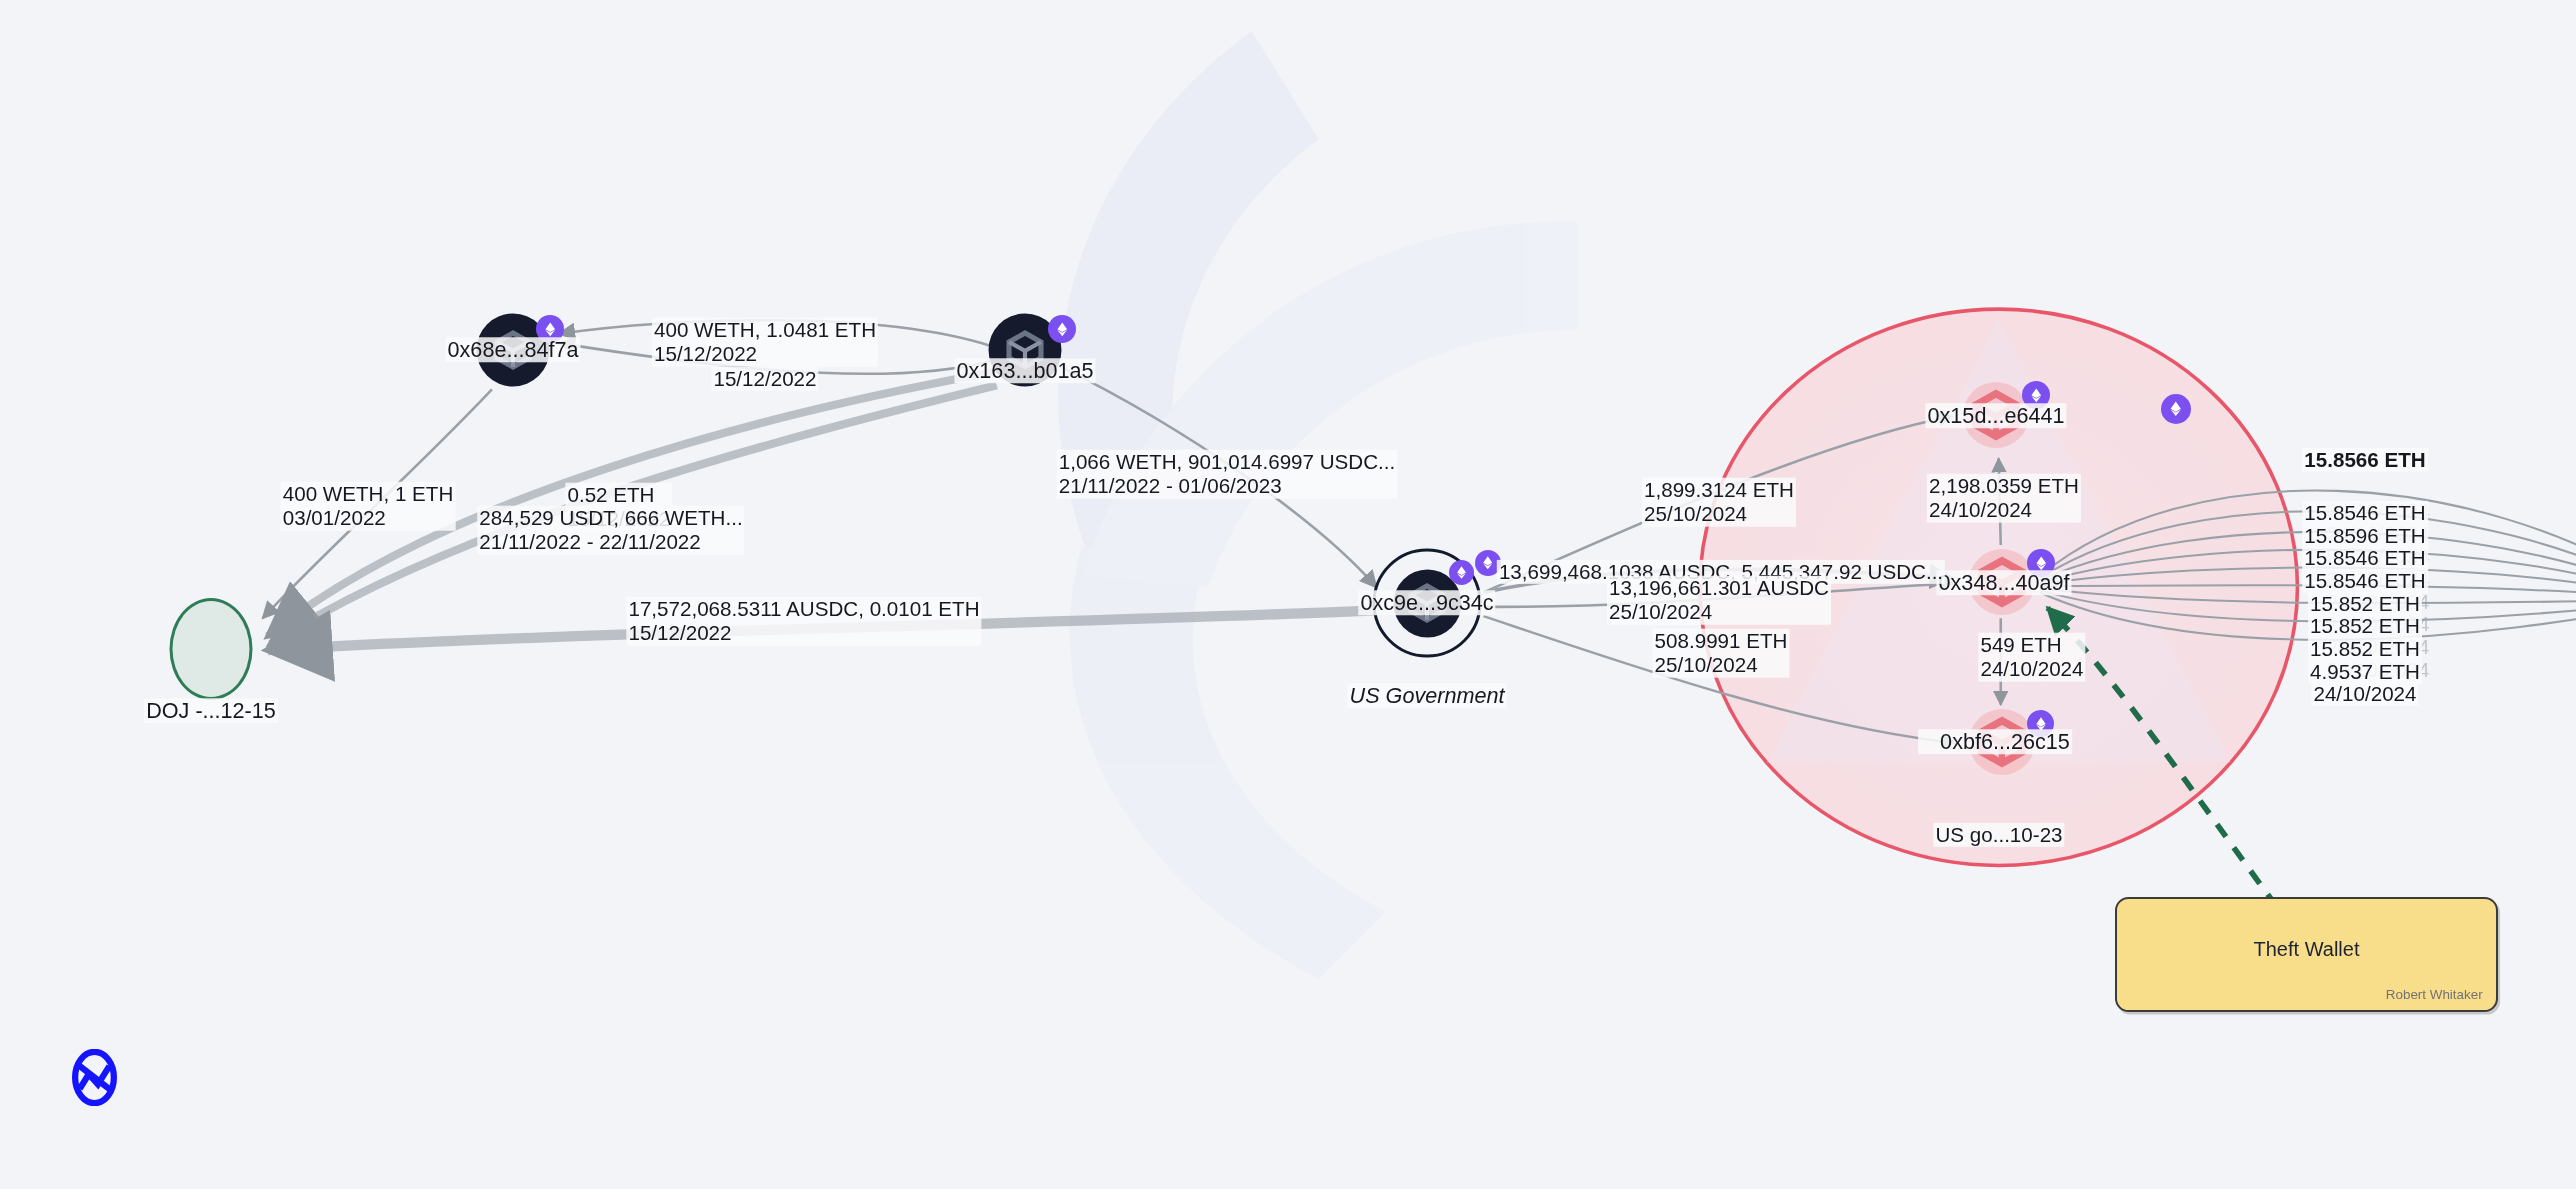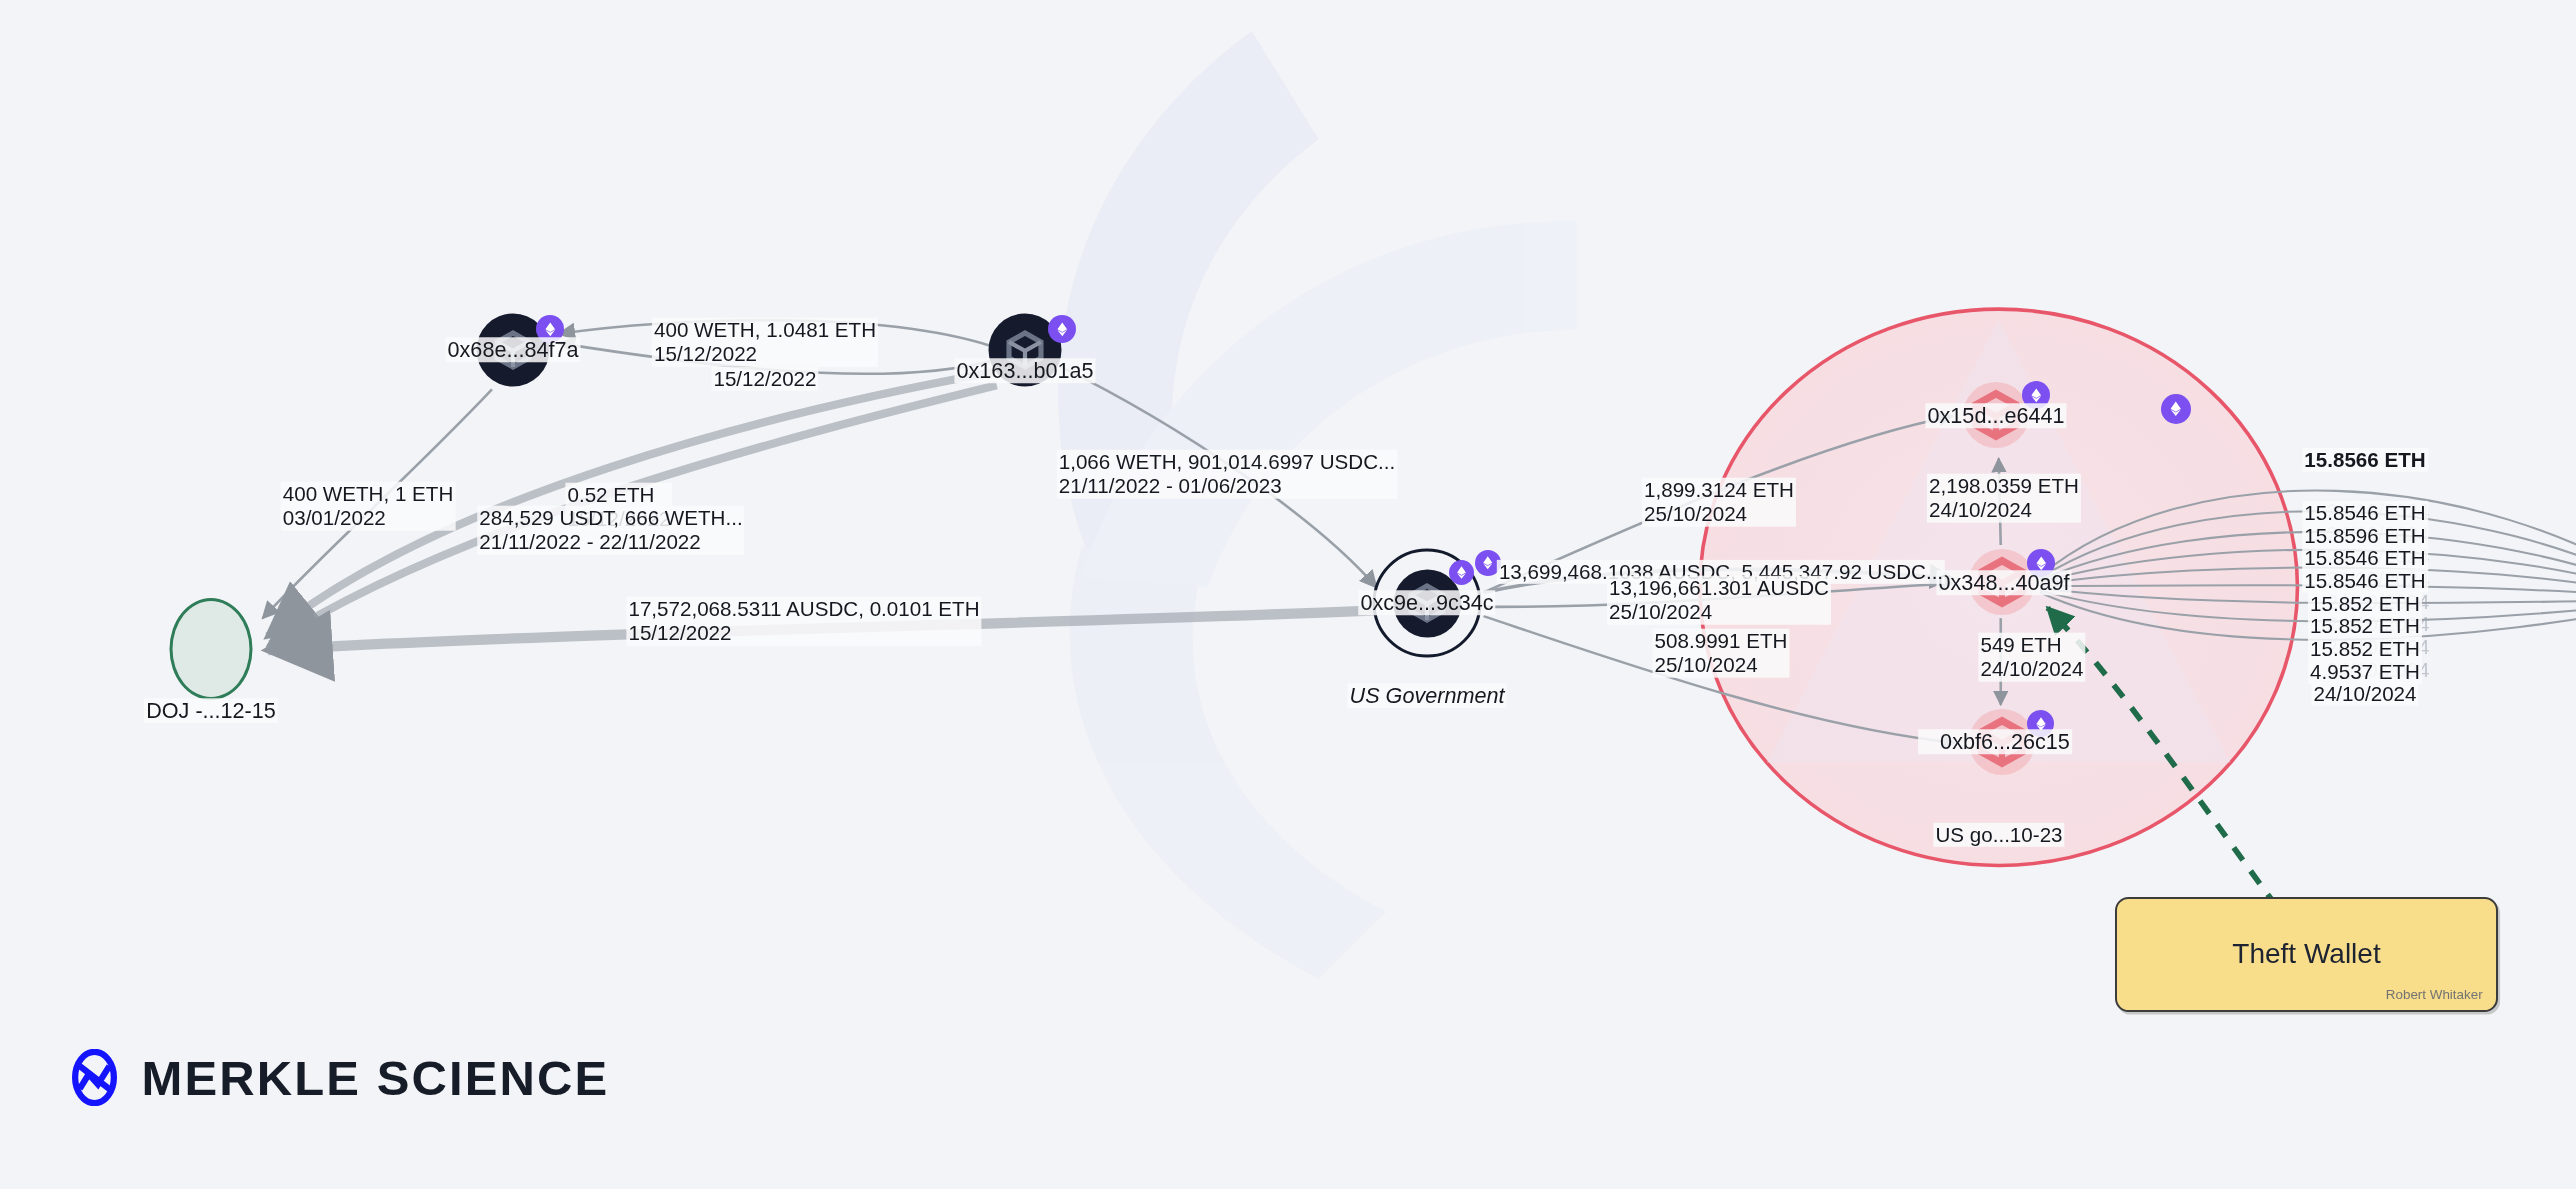--- a/index.html
+++ b/index.html
@@ -42,21 +42,21 @@
   .cluster-label{font-size:20.6px;}
 
   .ghost-date{position:absolute;transform:translate(-50%,-50%);
     font-size:20.6px;color:#9aa0ac;white-space:nowrap;opacity:.55;}
 
   
   #theft-note{position:absolute;left:2115px;top:897px;width:379px;height:111px;
     background:#f8dd8b;border:2.1px solid #3c3c3c;border-radius:13.4px;
     box-shadow:2.1px 2.6px 0 rgba(0,0,0,.18);}
   #theft-note .title{position:absolute;left:0;right:0;top:39px;text-align:center;
-    font-size:28px;color:#1d2330;}
+    font-size:20px;color:#1d2330;}
   #theft-note .author{position:absolute;right:13.4px;bottom:8.2px;
     font-size:13.4px;color:#737373;}
 
   
   #logo{position:absolute;left:66px;top:1049px;display:flex;align-items:center;gap:18.5px;}
   #logo .word{font-size:49px;font-weight:bold;letter-spacing:2.1px;color:#161c28;}
 </style>
 </head>
 <body>
 
@@ -302,15 +302,14 @@
 <div id="theft-note">
   <div class="title">Theft Wallet</div>
   <div class="author">Robert Whitaker</div>
 </div>
 
 <div id="logo">
   <svg width="57" height="57" viewBox="0 0 100 100">
     <ellipse cx="50" cy="50" rx="34" ry="45" fill="none" stroke="#1414ff" stroke-width="11"></ellipse>
     <path d="M24 30 L76 70 M24 70 L40 44 L56 62 L76 30" fill="none" stroke="#1414ff" stroke-width="11" stroke-linejoin="miter"></path>
   </svg>
-  <div class="word">MERKLE SCIENCE</div>
 </div>
 
 
 </body></html>

